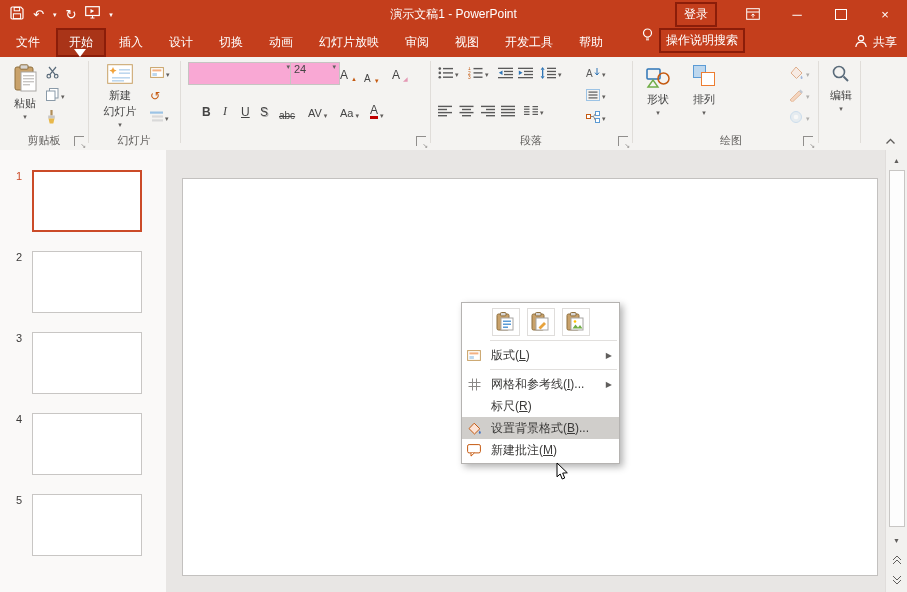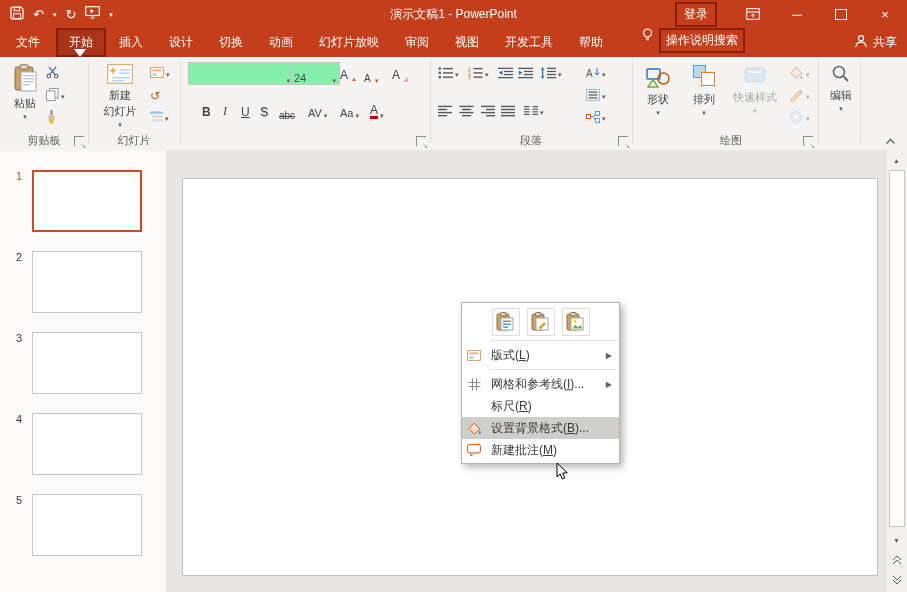--- a/index.html
+++ b/index.html
@@ -33,21 +33,21 @@
   
   .ribbon{position:absolute;left:0;top:57px;width:100%;height:93px;background:#F4F3F1;border-bottom:1px solid #D2CFCD}
   .gsep{position:absolute;top:4px;width:1px;height:82px;background:#E0DDD9}
   .grp-label{position:absolute;top:76px;font-size:11px;color:#605E5C;text-align:center}
   .dlg{position:absolute;width:9px;height:9px;border-top:1px solid #908E8C;border-left:1px solid #908E8C}
   .dlg:after{content:"↘";position:absolute;right:-2px;bottom:-4px;font-size:7px;color:#908E8C}
   .bigbtn{position:absolute;top:3px;height:71px;display:flex;flex-direction:column;align-items:center;
           justify-content:flex-start;gap:2px;padding-top:4px;text-align:center}
   .bigbtn .lbl{font-size:11px;color:#444;line-height:1.25;white-space:nowrap}
   .mini{position:absolute;display:flex;align-items:center;gap:2px;height:18px}
-  .combo{position:absolute;height:21px;background:#86efac;border:1px solid #C6C4C2;display:flex;align-items:flex-end;
+  .combo{position:absolute;height:21px;background:#f9a8d4;border:1px solid #C6C4C2;display:flex;align-items:flex-start;
          padding:0 3px;font-size:11px;color:#444}
   .combo .dd{margin-left:auto}
   .tbtn{position:absolute;height:18px;display:flex;align-items:flex-end;gap:2px;font-size:12px;color:#444}
   .b{font-weight:bold}.i{font-style:italic;font-family:"Liberation Serif",serif}.u{text-decoration:underline}
   .s{text-shadow:1px 1px 0 #AAA}.st{text-decoration:line-through;font-size:10px}
   .fontcolor{border-bottom:3px solid #C00000;line-height:1}
   .sup{font-style:normal;font-size:6px;color:#C55A11;margin-left:1px}
   .disabled{opacity:.45}
   .collapse{position:absolute;left:882px;top:78px;width:16px;height:12px;display:flex;align-items:center;justify-content:center}
 
@@ -442,28 +442,20 @@
     </div>
     <div class="bigbtn" style="left:638px;width:40px">
       <span><svg width="24" height="24">
             <rect x="1" y="5" width="13" height="10" rx="1" fill="none" stroke="#2E75B6" stroke-width="1.5"></rect>
             <circle cx="17.5" cy="14.5" r="5.5" fill="none" stroke="#C55A11" stroke-width="1.5"></circle>
             <path d="M2 23l5-7 5 7z" fill="none" stroke="#70AD47" stroke-width="1.4"></path>
           </svg></span>
       <span class="lbl">形状</span>
       <span class="dd">▾</span>
     </div>
-    <div class="bigbtn disabled" style="left:728px;width:54px">
-      <span><svg width="24" height="22">
-            <rect x="2" y="4" width="20" height="14" rx="3" fill="#BDD7EE" stroke="#9CC3E5"></rect>
-            <rect x="4.5" y="7" width="15" height="2" fill="#FFF"></rect>
-          </svg></span>
-      <span class="lbl">快速样式</span>
-      <span class="dd">▾</span>
-    </div>
     <div class="mini disabled" style="left:788px;top:8px">
       <span><svg width="16" height="14">
             <path d="M8 1l6 6-5.5 5.5L3 7z" fill="#FBE2D5" stroke="#C55A11"></path>
             <path d="M13.5 9.5c1 1.5 1.6 2.5.7 3.2-.8.7-1.9-.1-1.6-1.8z" fill="#4472C4"></path>
           </svg></span>
       <span class="dd">▾</span>
     </div>
     <div class="mini disabled" style="left:788px;top:30px">
       <span><svg width="16" height="14">
             <path d="M2 12L11 3l2.5 2.5L4.5 14z" fill="#F4B183" stroke="#C55A11" stroke-width="0.8"></path>

